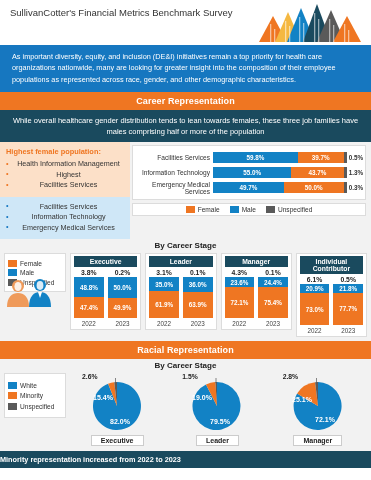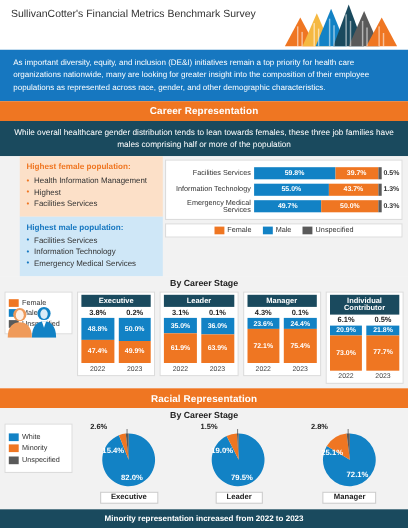--- a/index.html
+++ b/index.html
@@ -21,29 +21,29 @@
            padding: 6px 12px 7px 12px; }
 
   
   .banner-orange { background:#ef7622; color:#fff; font-weight:bold; font-size:9px;
                    text-align:center; padding:4px 0; letter-spacing:0.1px; }
   .banner-teal { background:#1a4a5e; color:#fff; font-size:7.5px; text-align:center;
                  padding:5px 6px; line-height:1.5; }
 
   
   .gender-body { display:flex; background:#f2f2f2; }
-  .side-col { width:130px; flex:0 0 130px;margin-left:18px; }
+  .side-col { width:130px; flex:0 0 130px; }
   .hl-box { padding:5px 6px 6px 6px; }
   .hl-female { background:#fce0c8; }
   .hl-male { background:#cfe7f7; }
   .hl-title { font-size:7.4px; font-weight:bold; margin-bottom:3px; }
   .hl-female .hl-title { color:#ef7622; }
   .hl-male .hl-title { color:#1677c0; }
   .hl-list { list-style:none; }
-  .hl-list li { font-size:7.2px; color:#333; line-height:1.45; padding-left:7px; position:relative;}
+  .hl-list li { font-size:7.2px; color:#333; line-height:1.45; padding-left:7px; position:relative;text-align:center;}
   .hl-list li:before { content:"\2022"; position:absolute; left:0; top:-0.5px; }
   .hl-female .hl-list li:before { color:#ef7622; }
   .hl-male .hl-list li:before { color:#1677c0; }
 
   .chart-col { flex:1; padding:3px 5px 4px 2px; }
   .chart-title { text-align:center; font-size:8px; font-weight:bold; color:#222; margin-bottom:3px;}
   .jf-plot { background:#fff; border:1px solid #dcdcdc; padding:3px 2px; }
   .jf-row { display:flex; align-items:center; height:13px; margin:2px 0; }
   .jf-label { font-size:6.6px; color:#333; text-align:right; padding-right:3px; width:78px; flex:0 0 78px;}
   .jf-bar { flex:1; display:flex; height:11px; }
@@ -87,21 +87,21 @@
   .sw-w{background:#1282c5;} .sw-mi{background:#ef7622;} .sw-un{background:#5a5a5a;}
   .pie-cell { flex:1; display:flex; flex-direction:column; align-items:center; }
   .pie-top { font-size:6.8px; font-weight:bold; color:#222; align-self:flex-start;
              margin-left:14px; margin-bottom:-2px; }
   .pie-svg { width:72px; height:56px; }
   .pie-cap { background:#fff; border:1px solid #ccc; font-size:7px; font-weight:bold;
              color:#222; padding:1px 9px; margin-top:1px; }
 
   
   .foot-banner { background:#1a4a5e; color:#fff; font-size:7.3px; font-weight:bold;
-                 text-align:center; padding:4px 0; }
+                 text-align:left; padding:4px 0; }
 </style>
 </head>
 <body>
 
 <div class="header">
   <h2>SullivanCotter's Financial Metrics Benchmark Survey</h2>
   <svg class="logo" viewBox="0 0 112 42">
     <g>
       <polygon points="2,40 16,14 30,40" fill="#ef7622"></polygon>
       <polygon points="18,40 31,10 44,40" fill="#f5b841"></polygon>
@@ -136,21 +136,20 @@
   <div class="side-col">
     <div class="hl-box hl-female">
       <div class="hl-title">Highest female population:</div>
       <ul class="hl-list">
         <li>Health Information Management</li>
         <li>Highest</li>
         <li>Facilities Services</li>
       </ul>
     </div>
     <div class="hl-box hl-male">
-      <div class="hl-title">Highest male population:</div>
       <ul class="hl-list">
         <li>Facilities Services</li>
         <li>Information Technology</li>
         <li>Emergency Medical Services</li>
       </ul>
     </div>
   </div>
 
   <div class="chart-col">
     <div class="jf-plot">

